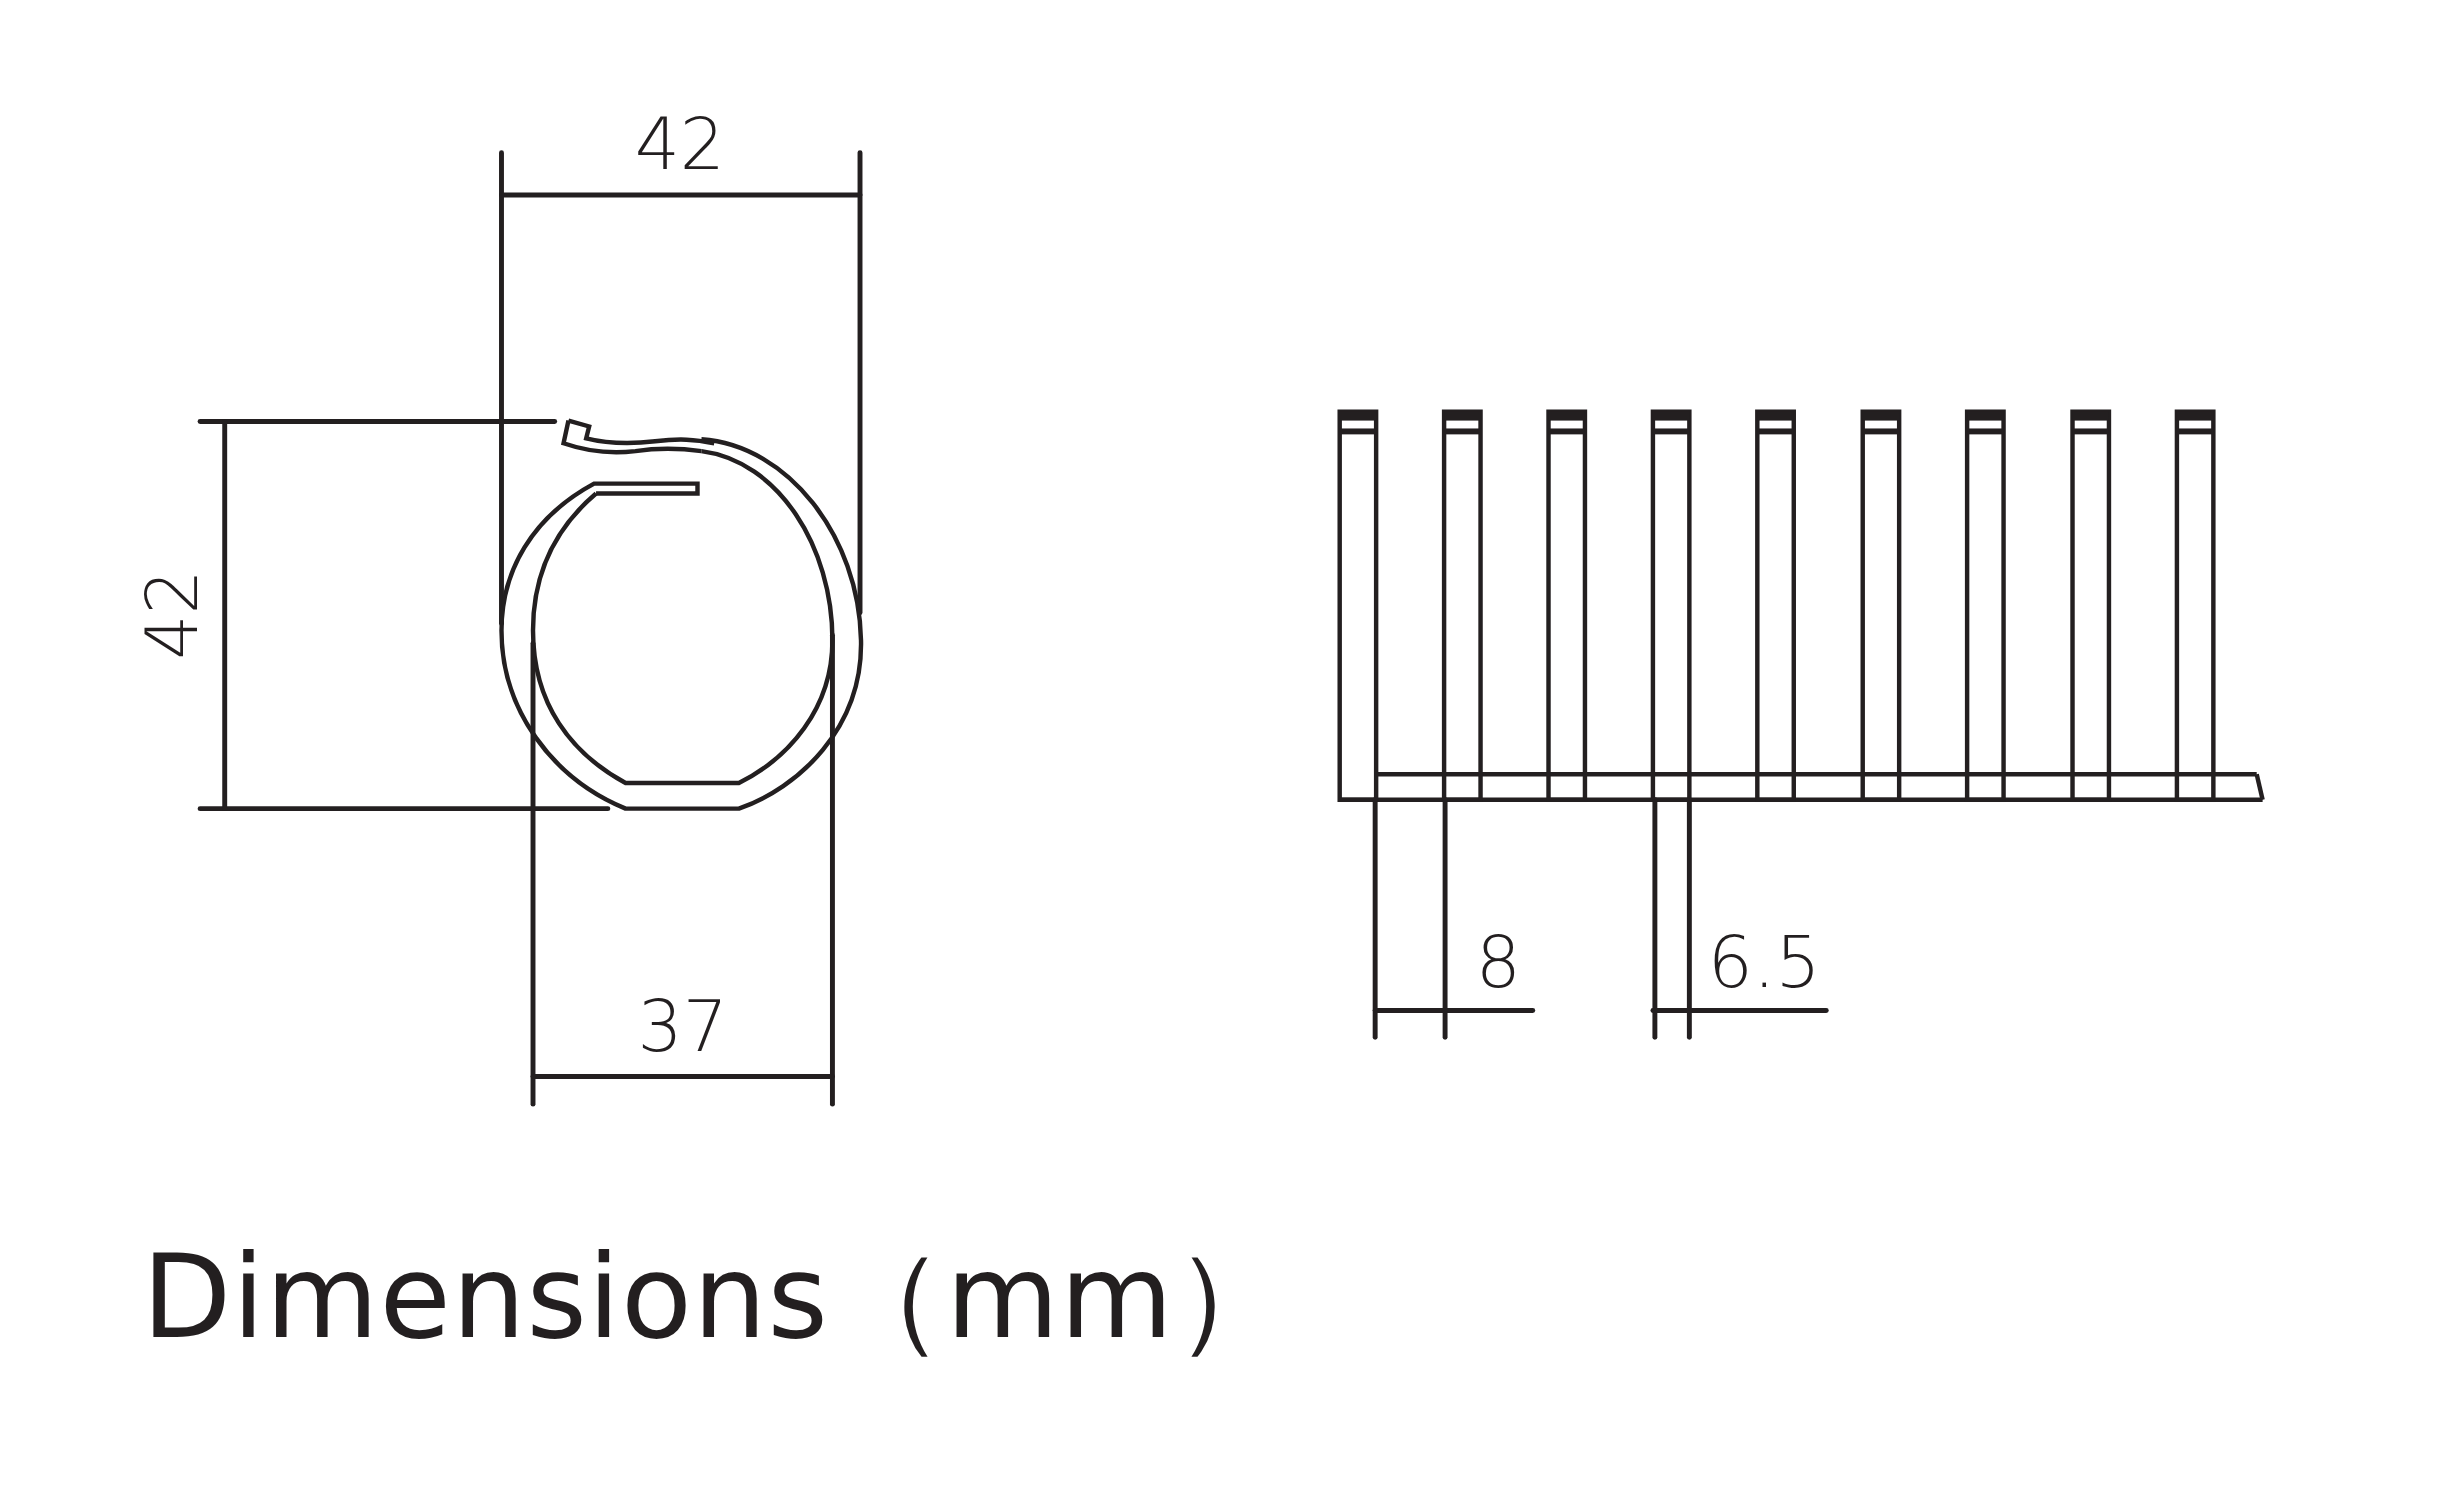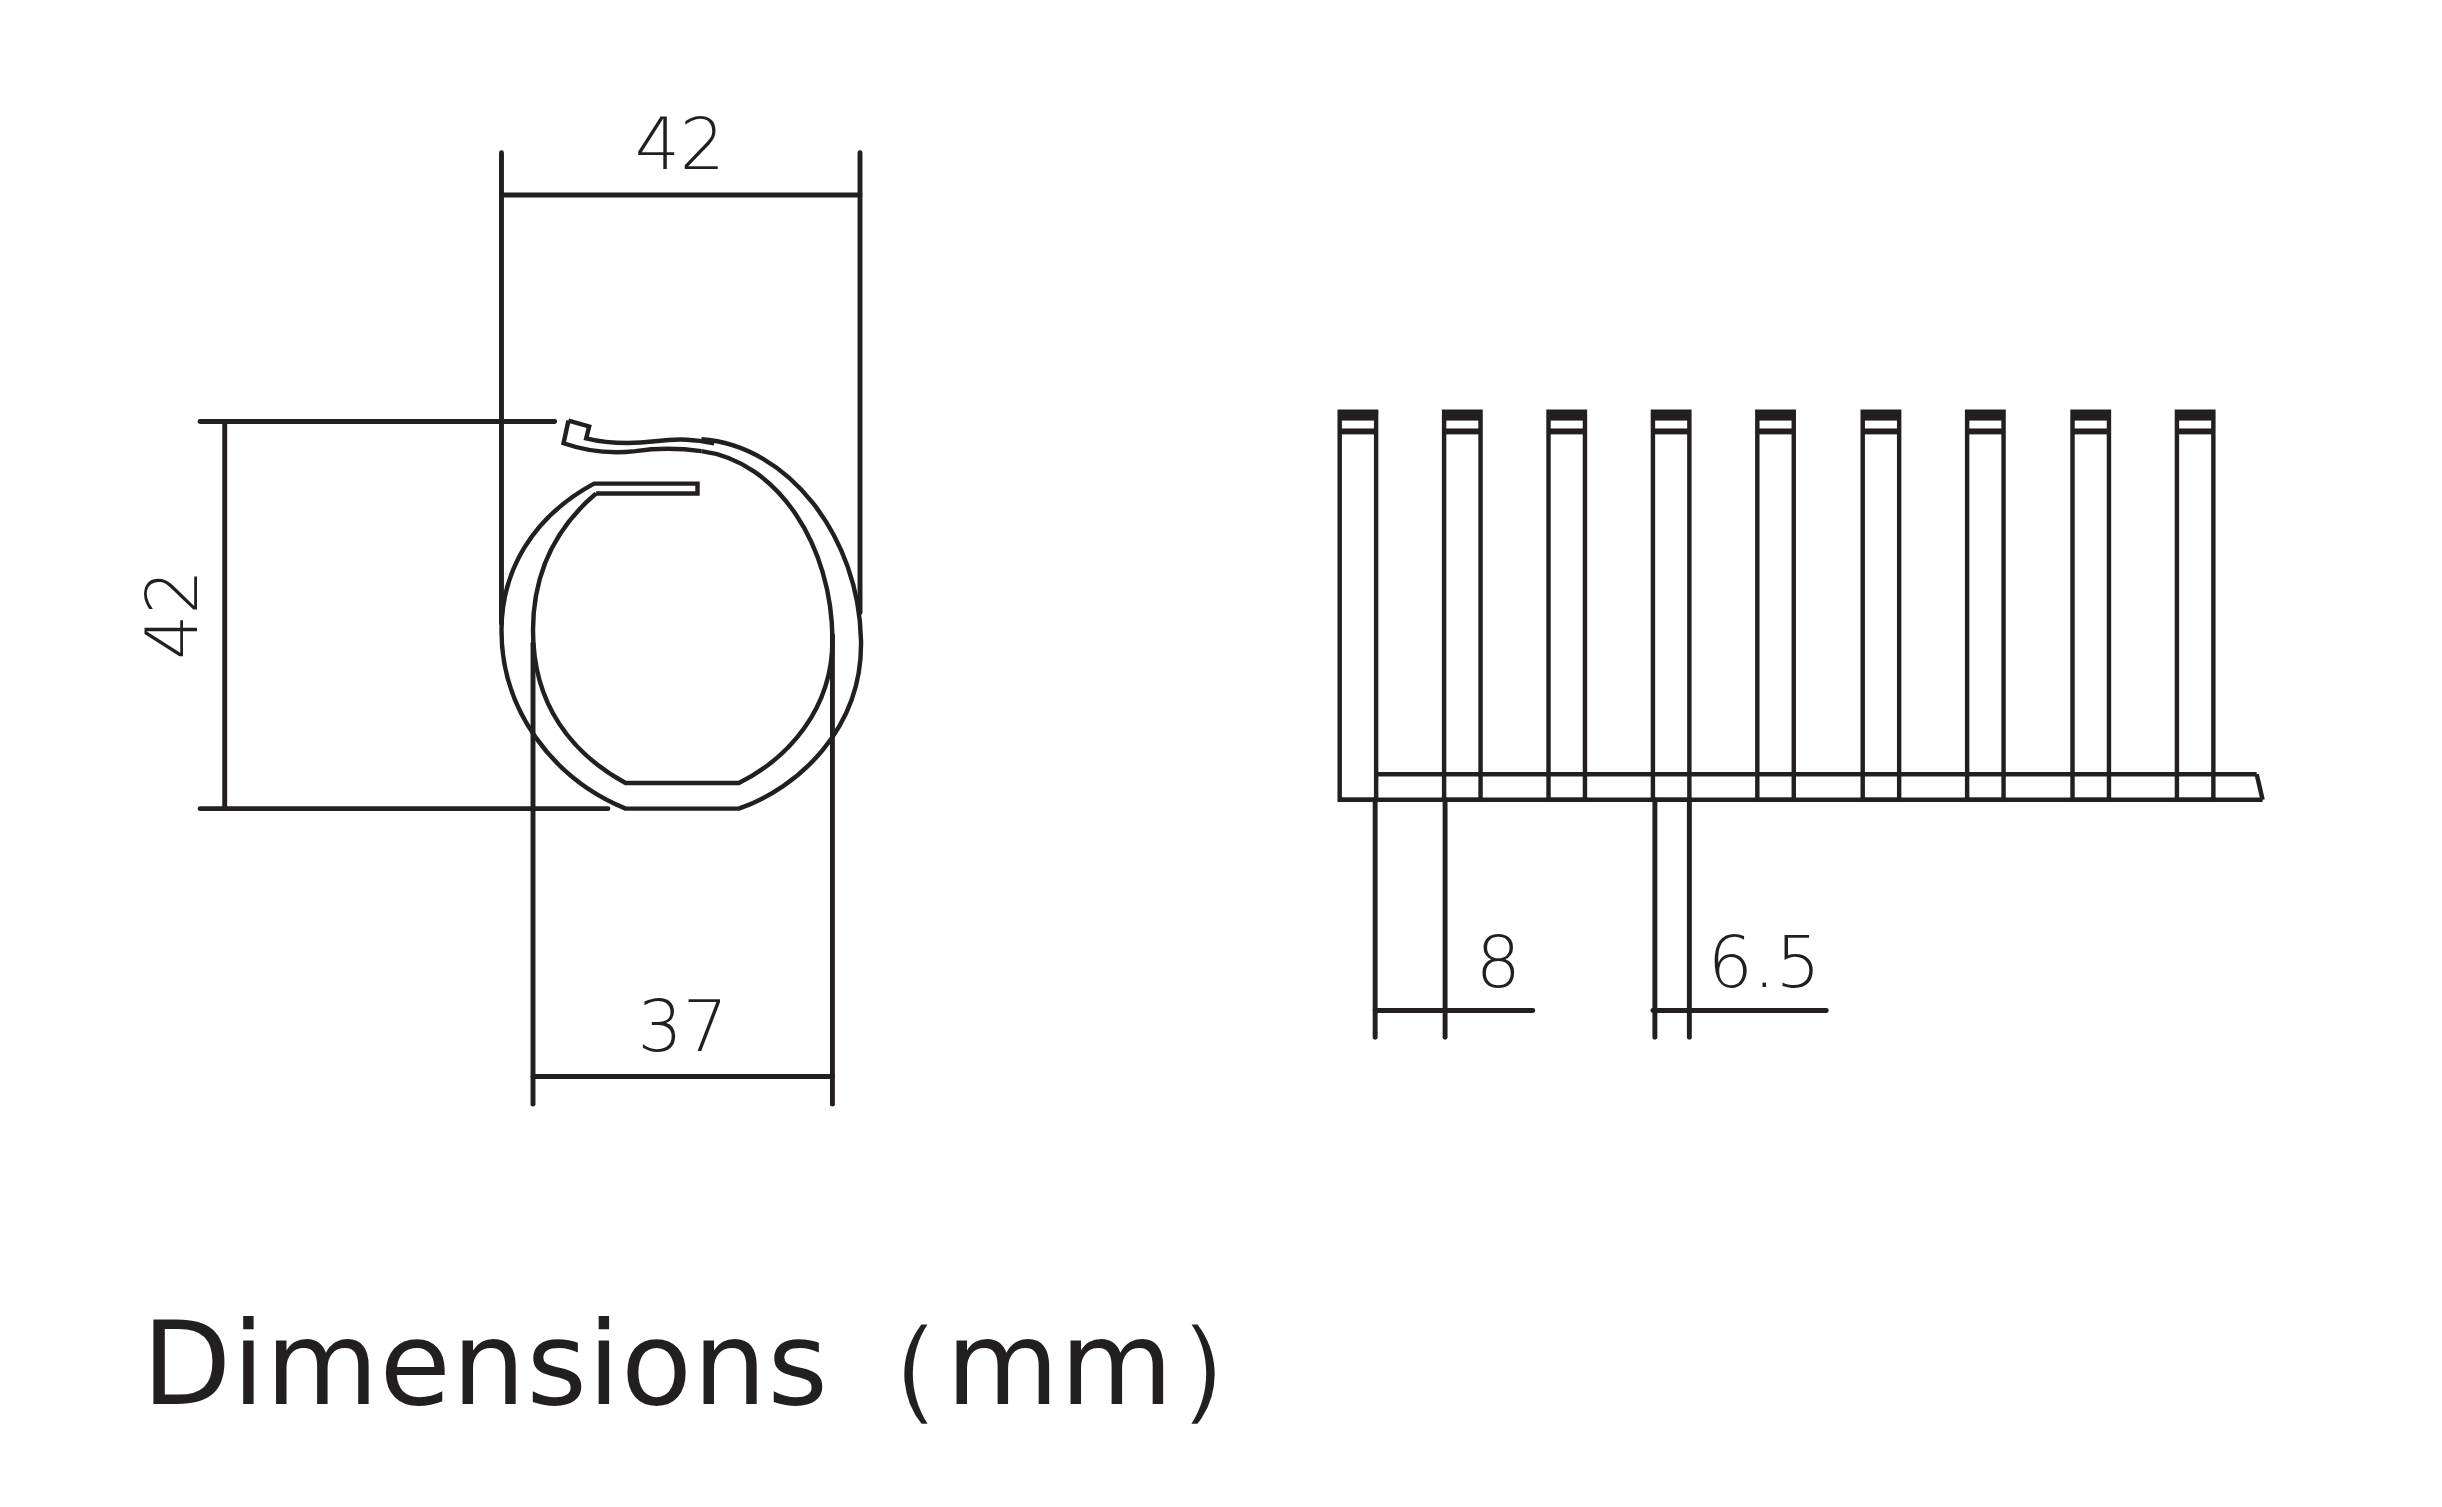--- a/index.html
+++ b/index.html
@@ -1,21 +1,21 @@
 <!DOCTYPE html>
 <html><head>
 <meta charset="utf-8">
 <style>
   html, body { margin: 0; padding: 0; background: #ffffff; }
   body { width: 2443px; height: 1507px; position: relative; overflow: hidden; }
   svg { position: absolute; left: 0; top: 0; }
   .ln { stroke: #231f20; stroke-width: 5; fill: none; stroke-linecap: round; stroke-linejoin: round; }
   .ln-thin { stroke: #231f20; stroke-width: 4.5; fill: none; stroke-linecap: butt; stroke-linejoin: miter; }
   .dimtxt { font-family: "DejaVu Sans", sans-serif; font-weight: 300; fill: #231f20; font-size: 72px; }
-  .title { position: absolute; left: 142px; top: 1306px; font-family: "DejaVu Sans", sans-serif;
+  .title { position: absolute; left: 142px; top: 1239px; font-family: "DejaVu Sans", sans-serif;
            font-size: 116px; color: #231f20; letter-spacing: 1px; white-space: nowrap; line-height: 1; font-weight: 400; }
   .title span { display: inline-block; }
 </style>
 </head>
 <body>
 
 <svg width="2443" height="1507" viewBox="0 0 2480 1530" xmlns="http://www.w3.org/2000/svg">
 
   <g>
 

